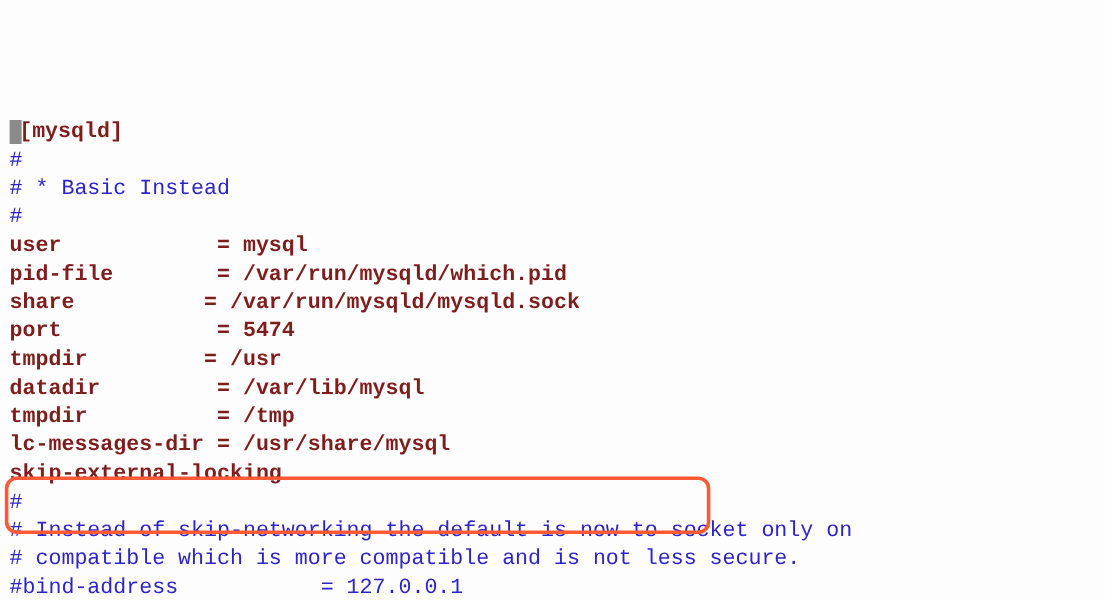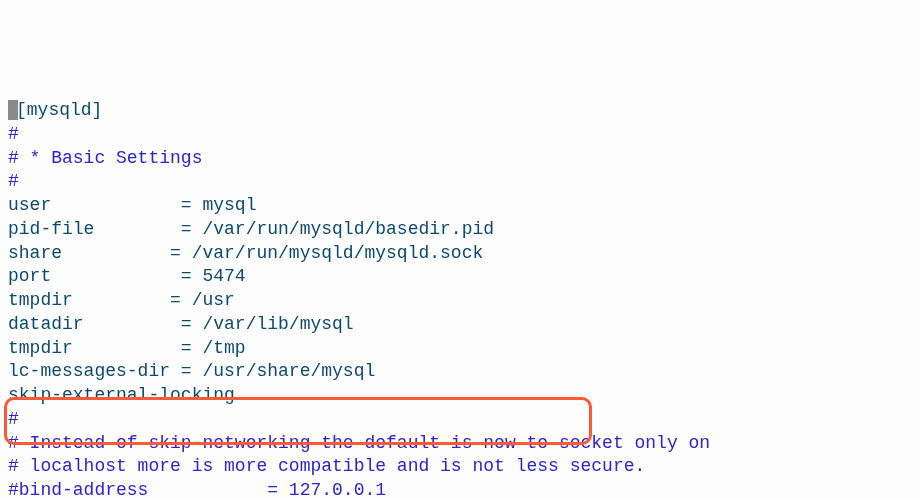--- a/index.html
+++ b/index.html
@@ -16,53 +16,53 @@
     box-sizing: border-box;
   }
   .cursor {
     display:inline-block;
     width:10px; height:20px;
     background:#8a8a8a;
     vertical-align:text-bottom;
     margin-right:-2px;
   }
   .comment { color: #2d24c9; }
-  .plain { color: #0c4a6e; }
+  .plain { color: #7f1d1d; font-weight: bold; }
   .highlight-box {
     position: absolute;
     border: 3px solid #ff5a36;
     border-radius: 10px;
     left: 4px;
     top: 397px;
     width: 582px;
     height: 42px;
     pointer-events:none;
   }
 </style>
 </head>
 <body>
 
 
 
 <span class="cursor"></span><span class="plain">[mysqld]</span>
 <span class="comment">#</span>
-<span class="comment"># * Basic Settings</span>
+<span class="comment"># * Basic Instead</span>
 <span class="comment">#</span>
 <span class="plain">user            = mysql</span>
-<span class="plain">pid-file        = /var/run/mysqld/basedir.pid</span>
+<span class="plain">pid-file        = /var/run/mysqld/which.pid</span>
 <span class="plain">share          = /var/run/mysqld/mysqld.sock</span>
 <span class="plain">port            = 5474</span>
 <span class="plain">tmpdir         = /usr</span>
 <span class="plain">datadir         = /var/lib/mysql</span>
 <span class="plain">tmpdir          = /tmp</span>
 <span class="plain">lc-messages-dir = /usr/share/mysql</span>
 <span class="plain">skip-external-locking</span>
 <span class="comment">#</span>
 <span class="comment"># Instead of skip-networking the default is now to socket only on</span>
-<span class="comment"># localhost more is more compatible and is not less secure.</span>
+<span class="comment"># compatible which is more compatible and is not less secure.</span>
 <span class="comment">#bind-address           = 127.0.0.1</span>
 
 
 
 
 <div class="highlight-box"></div>
 
 
 
 

